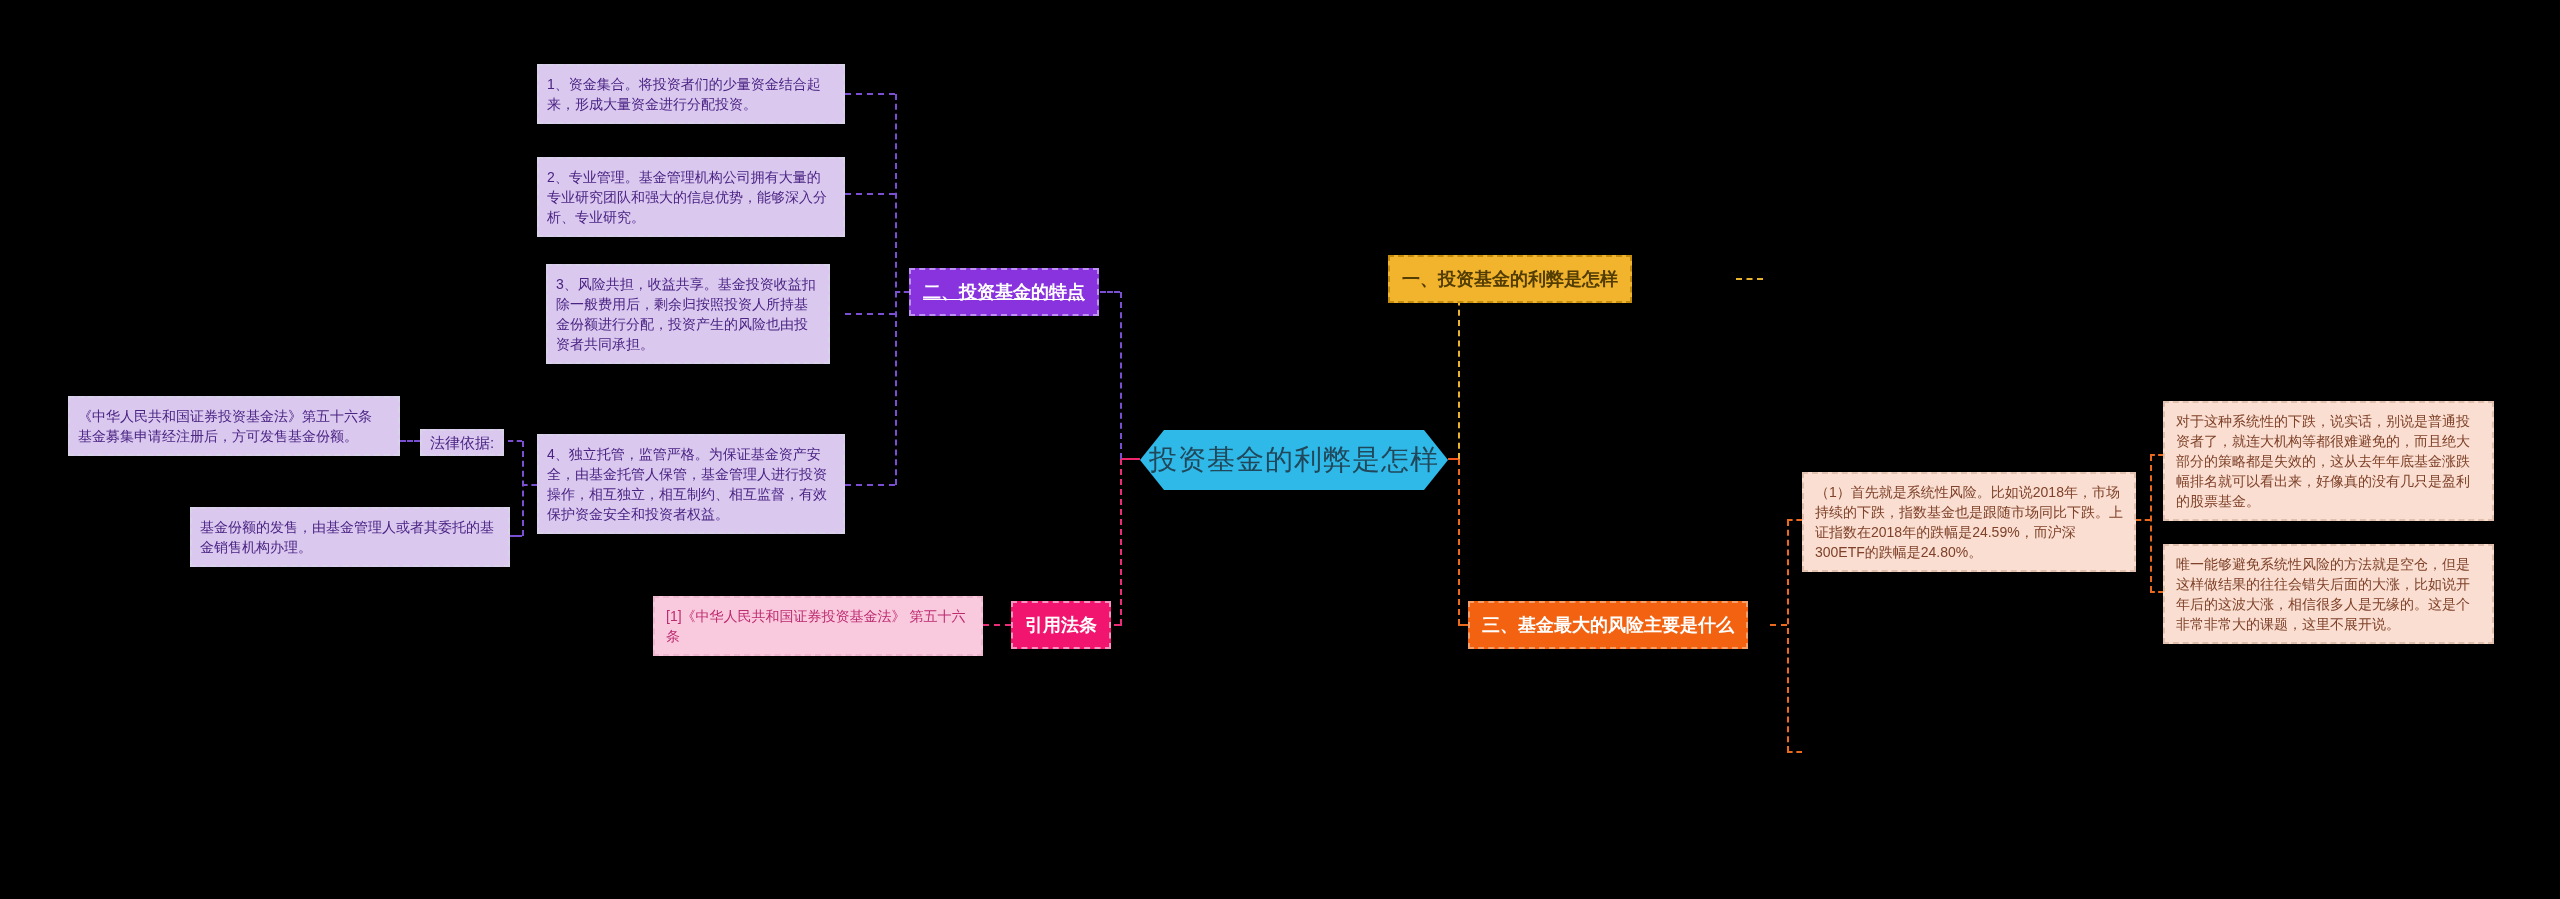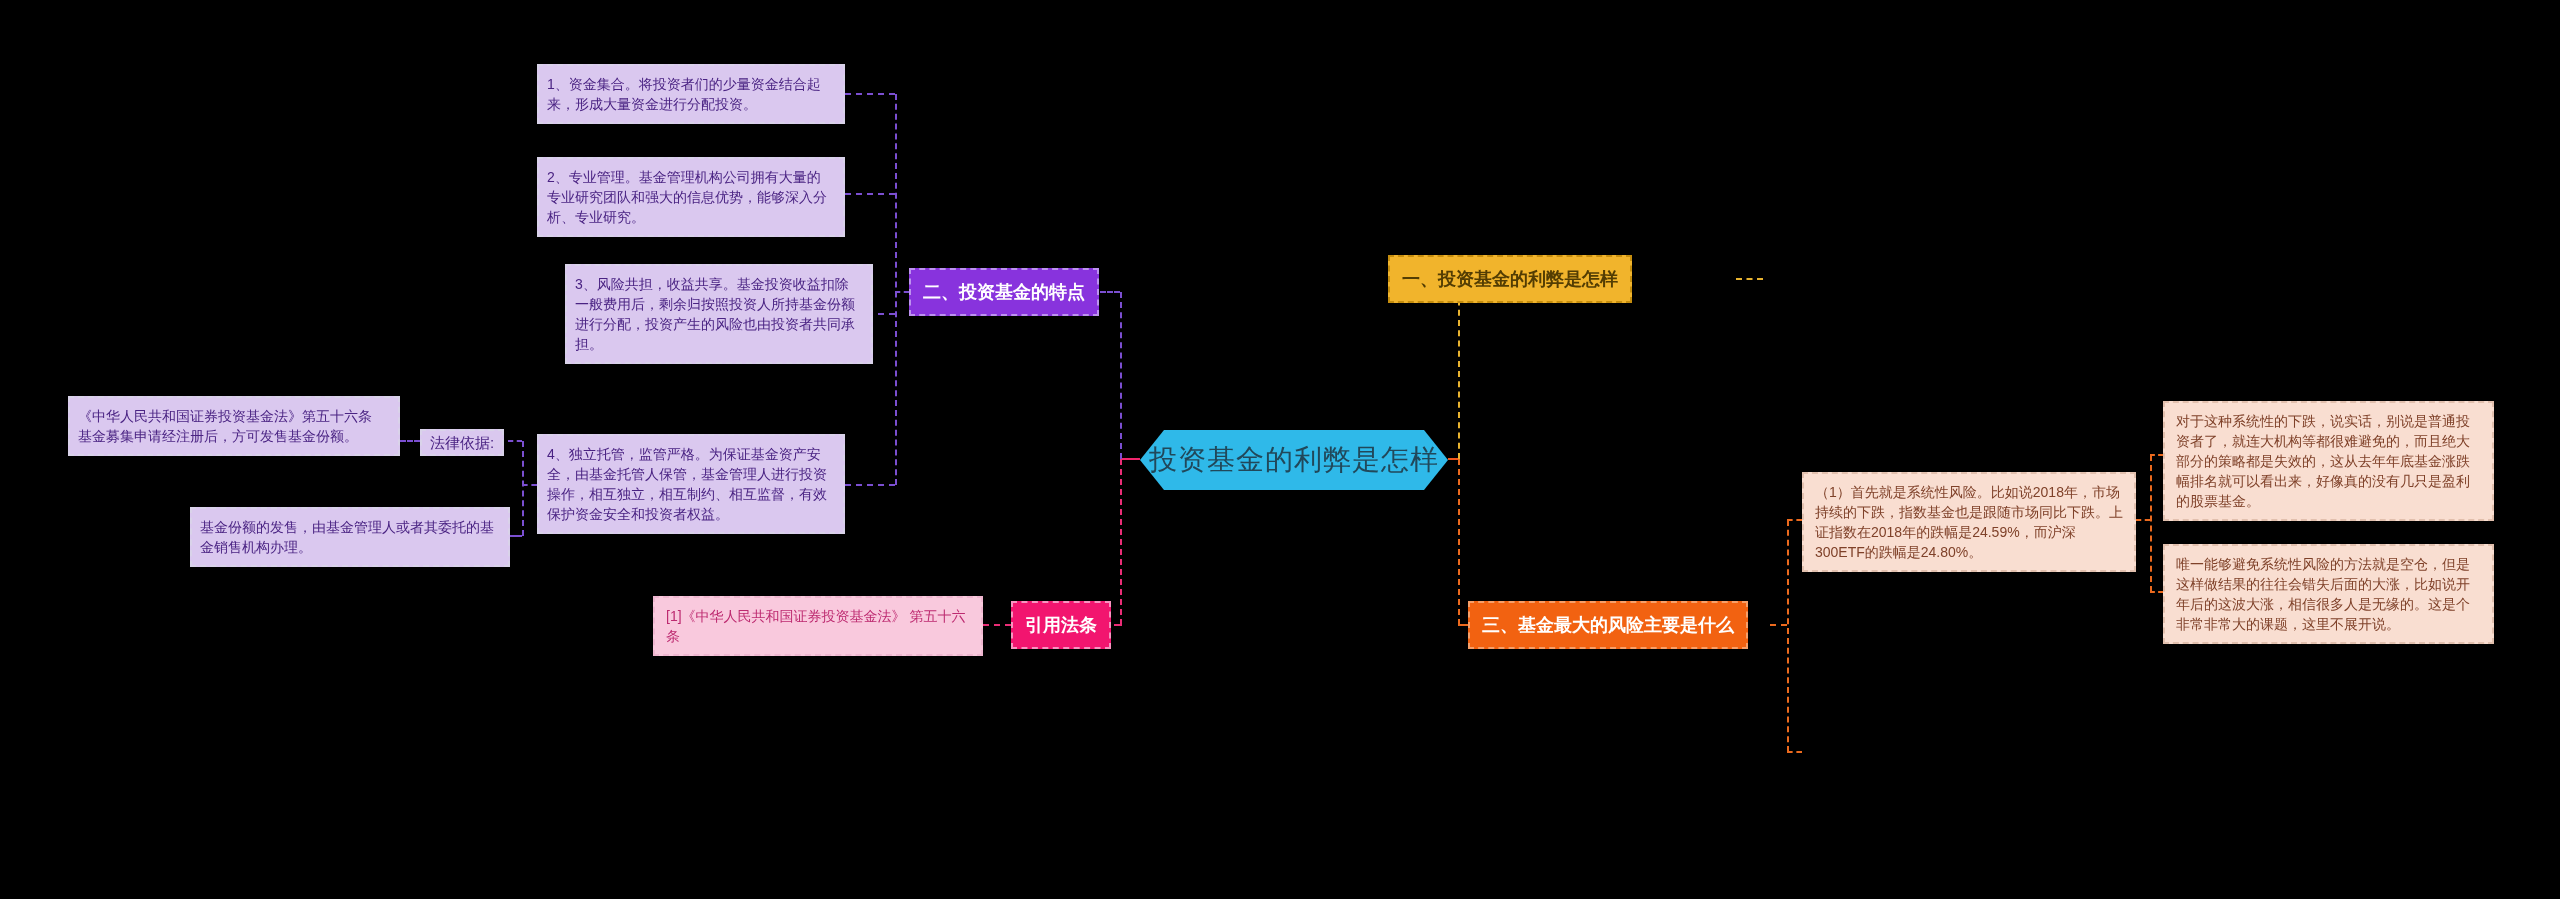--- a/index.html
+++ b/index.html
@@ -25,21 +25,21 @@
   .node{
     position:absolute;
     box-sizing:border-box;
     padding:13px 12px;
     font-size:18px;
     font-weight:600;
     line-height:18px;
     white-space:nowrap;
     color:#fff;
   }
-  .node.purple-node{background:#8833dd;border:2px dashed #bd92f0;}
+  .node.purple-node{background:#8833dd;border:2px dashed #bd92f0;text-decoration:underline;}
   .node.pink-node{background:#f2156f;border:2px dashed #f893c0;}
   .node.yellow-node{background:#f1b42c;border:2px dashed #c58d0e;color:#533d03;}
   .node.orange-node{background:#f26211;border:2px dashed #f79f68;}
   .node.mini{
     background:#dac8ef;color:#4a2383;border:2px dashed #d9d3e9;
     font-size:15px;font-weight:400;line-height:19px;padding:2px 8px;
   }
 
   
   .hex{
@@ -105,21 +105,21 @@
   <div class="hl c-orange" style="left:2150px;top:591px;width:13px;"></div>
 
   <div class="hex" style="left:1140px;top:430px;width:308px;height:60px;">
     <span>投资基金的利弊是怎样</span>
   </div>
 
   <div class="node purple-node" style="left:909px;top:268px;">二、投资基金的特点</div>
 
   <div class="box purple" style="left:537px;top:64px;width:308px;">1、资金集合。将投资者们的少量资金结合起来，形成大量资金进行分配投资。</div>
   <div class="box purple" style="left:537px;top:157px;width:308px;">2、专业管理。基金管理机构公司拥有大量的专业研究团队和强大的信息优势，能够深入分析、专业研究。</div>
-  <div class="box purple" style="left:565px;top:264px;width:308px;">3、风险共担，收益共享。基金投资收益扣除一般费用后，剩余归按照投资人所持基金份额进行分配，投资产生的风险也由投资者共同承担。</div>
+  <div class="box purple" style="left:546px;top:264px;width:284px;">3、风险共担，收益共享。基金投资收益扣除一般费用后，剩余归按照投资人所持基金份额进行分配，投资产生的风险也由投资者共同承担。</div>
   <div class="box purple" style="left:537px;top:434px;width:308px;">4、独立托管，监管严格。为保证基金资产安全，由基金托管人保管，基金管理人进行投资操作，相互独立，相互制约、相互监督，有效保护资金安全和投资者权益。</div>
 
   <div class="node mini" style="left:420px;top:429px;">法律依据:</div>
   <div class="box purple" style="left:190px;top:507px;width:320px;">基金份额的发售，由基金管理人或者其委托的基金销售机构办理。</div>
   <div class="box purple" style="left:68px;top:396px;width:332px;">《中华人民共和国证券投资基金法》第五十六条 基金募集申请经注册后，方可发售基金份额。</div>
 
   <div class="node pink-node" style="left:1011px;top:601px;">引用法条</div>
   <div class="box pinklight" style="left:653px;top:596px;width:330px;">[1]《中华人民共和国证券投资基金法》 第五十六条</div>
 
   <div class="node yellow-node" style="left:1388px;top:255px;">一、投资基金的利弊是怎样</div>

